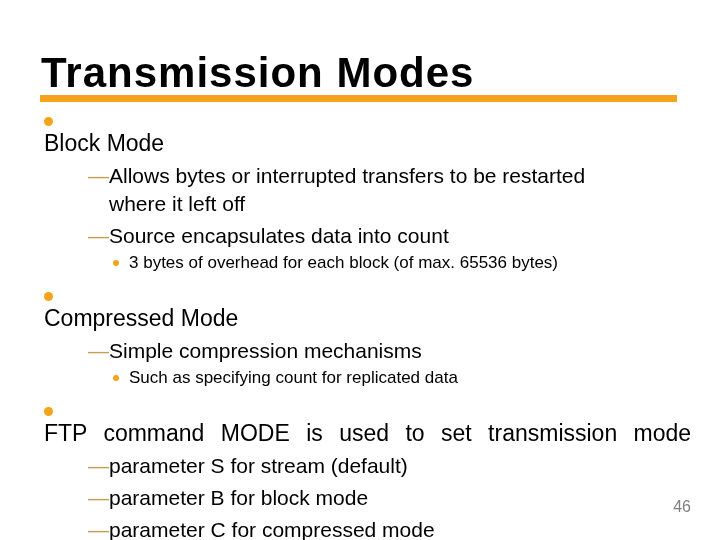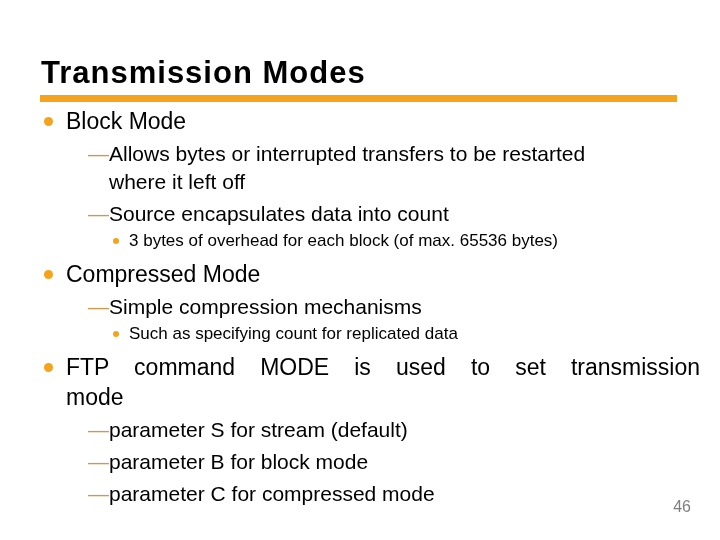--- a/index.html
+++ b/index.html
@@ -15,21 +15,21 @@
     height: 540px;
     background: #ffffff;
     overflow: hidden;
     font-family: "Liberation Sans", "DejaVu Sans", sans-serif;
     color: #000000;
   }
   .title {
     position: absolute;
     left: 41px;
     top: 53px;
-    font-size: 31px;
+    font-size: 42px;
     line-height: 40px;
     font-weight: 700;
     letter-spacing: 1px;
     color: #000000;
     white-space: nowrap;
   }
   .title-rule {
     position: absolute;
     left: 40px;
     top: 95px;
@@ -42,21 +42,21 @@
     left: 0;
     right: 0;
     top: 106px;
   }
   .row {
     display: flex;
     align-items: flex-start;
     padding-right: 30px;
   }
   
-  .l1 { font-size: 23px; line-height: 30px; margin-top: 6px; padding-left: 44px; }
+  .l1 { font-size: 23px; line-height: 30px; margin-top: 6px; padding-left: 44px; flex-direction: column; }
   .row:first-child { margin-top: 0; }
   .l1 .marker { flex: 0 0 22px; }
   .l1 .marker::before {
     content: "";
     display: block;
     width: 9px; height: 9px;
     border-radius: 50%;
     background: var(--accent);
     margin-top: 11px;
   }

